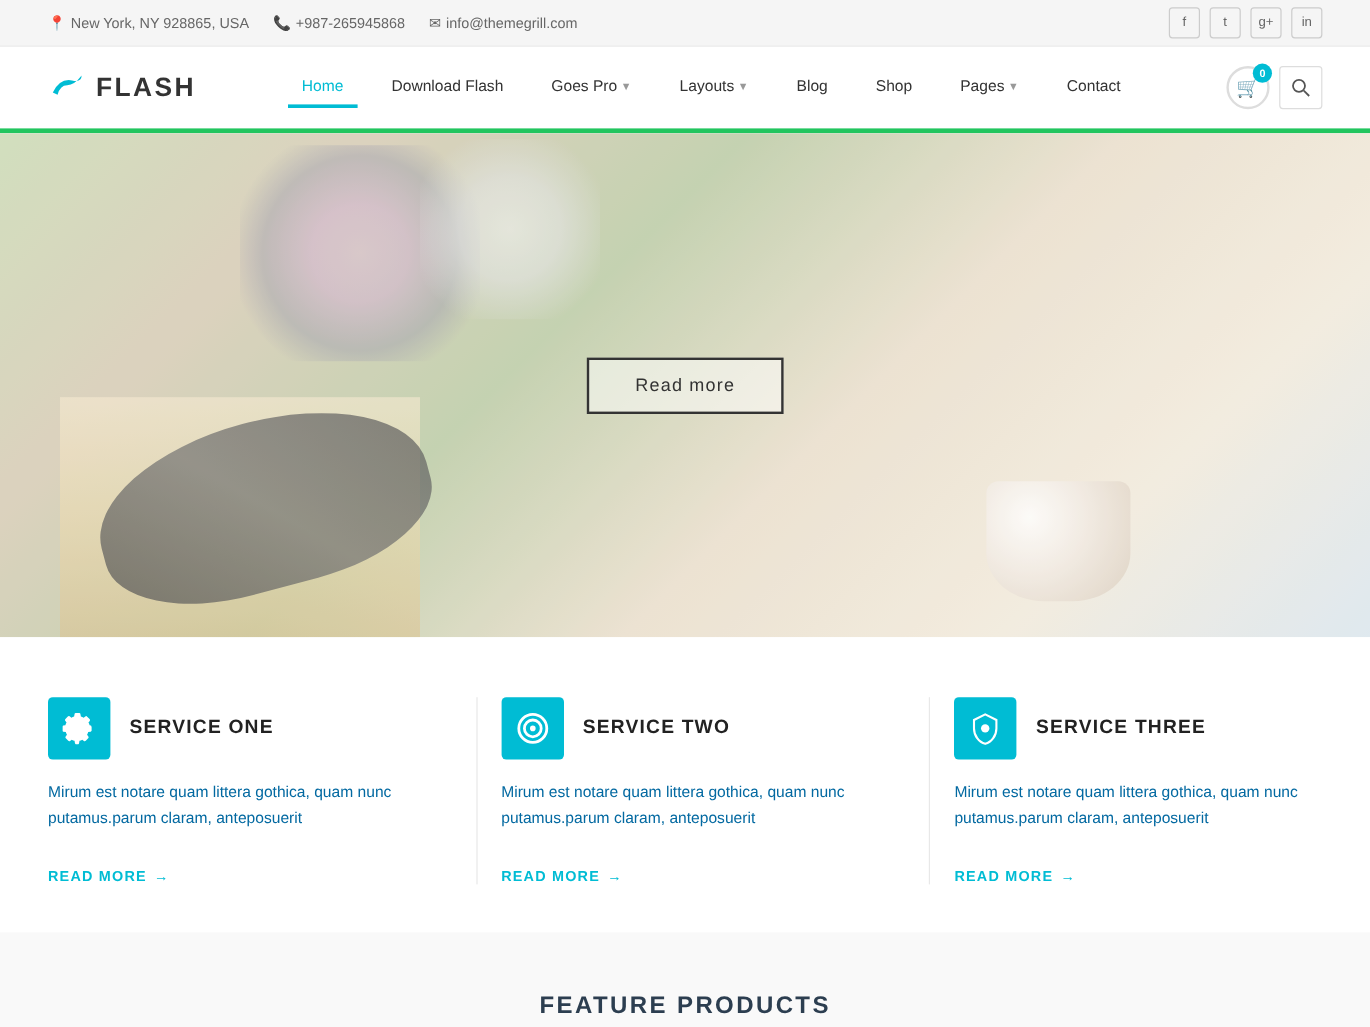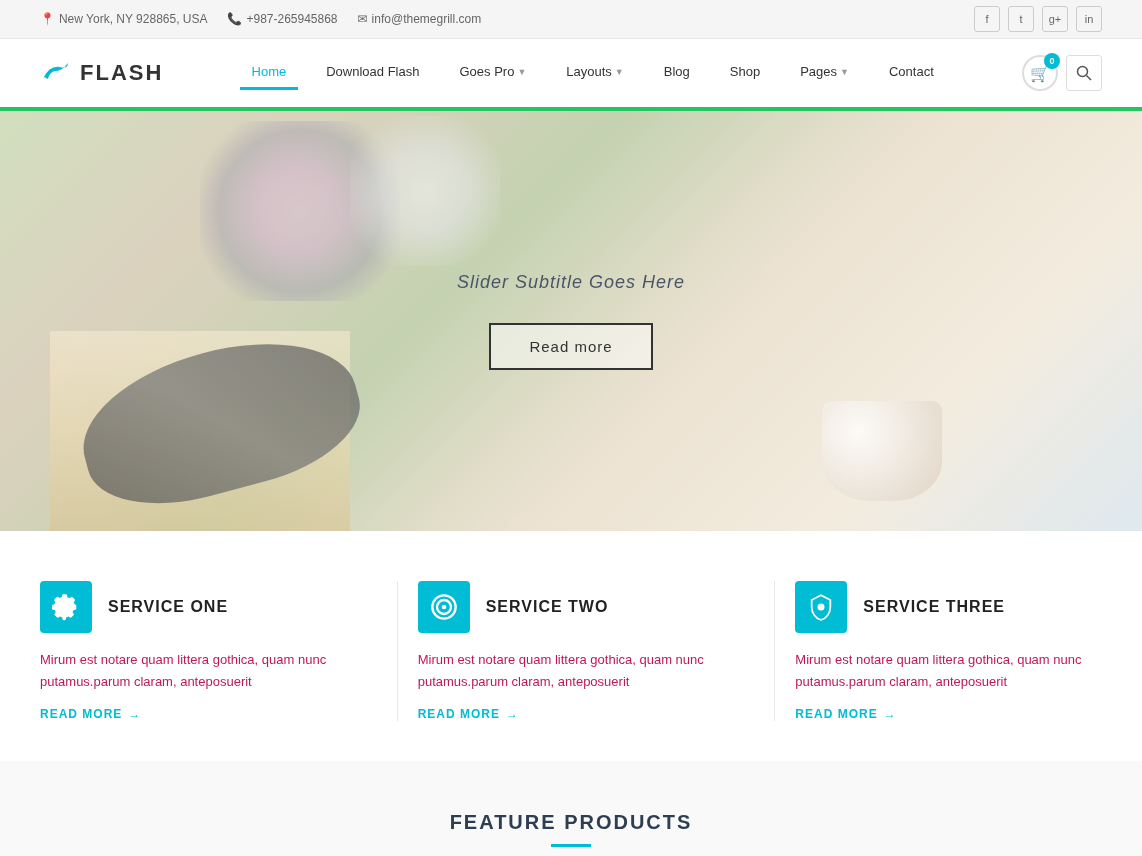--- a/index.html
+++ b/index.html
@@ -155,23 +155,23 @@
     .service-icon-box svg { width: 28px; height: 28px; fill: #fff; }
     .service-title {
       font-size: 16px;
       font-weight: 700;
       color: #222;
       letter-spacing: 1px;
       text-transform: uppercase;
     }
     .service-text {
       font-size: 13px;
-      color: #be185d;
+      color: #0369a1;
       line-height: 1.7;
-      margin-bottom: 14px;
+      margin-bottom: 30px;
     }
     .service-link {
       font-size: 12px;
       color: #00bcd4;
       font-weight: 700;
       letter-spacing: 1px;
       text-transform: uppercase;
       cursor: pointer;
       display: flex; align-items: center; gap: 6px;
     }
@@ -318,21 +318,20 @@
 <div class="hero">
   <div class="hero-bg"></div>
 
   <div class="hero-book"></div>
   <div class="hero-flowers"></div>
   <div class="hero-white-flowers"></div>
   <div class="hero-glasses"></div>
   <div class="hero-cup"></div>
   <div class="hero-overlay"></div>
   <div class="hero-content">
-    <div class="hero-subtitle">Slider Subtitle Goes Here</div>
     <div class="hero-btn">Read more</div>
   </div>
 </div>
 
 <div class="services">
 
   <div class="service-item">
     <div class="service-header">
       <div class="service-icon-box">
         <svg viewBox="0 0 24 24">

